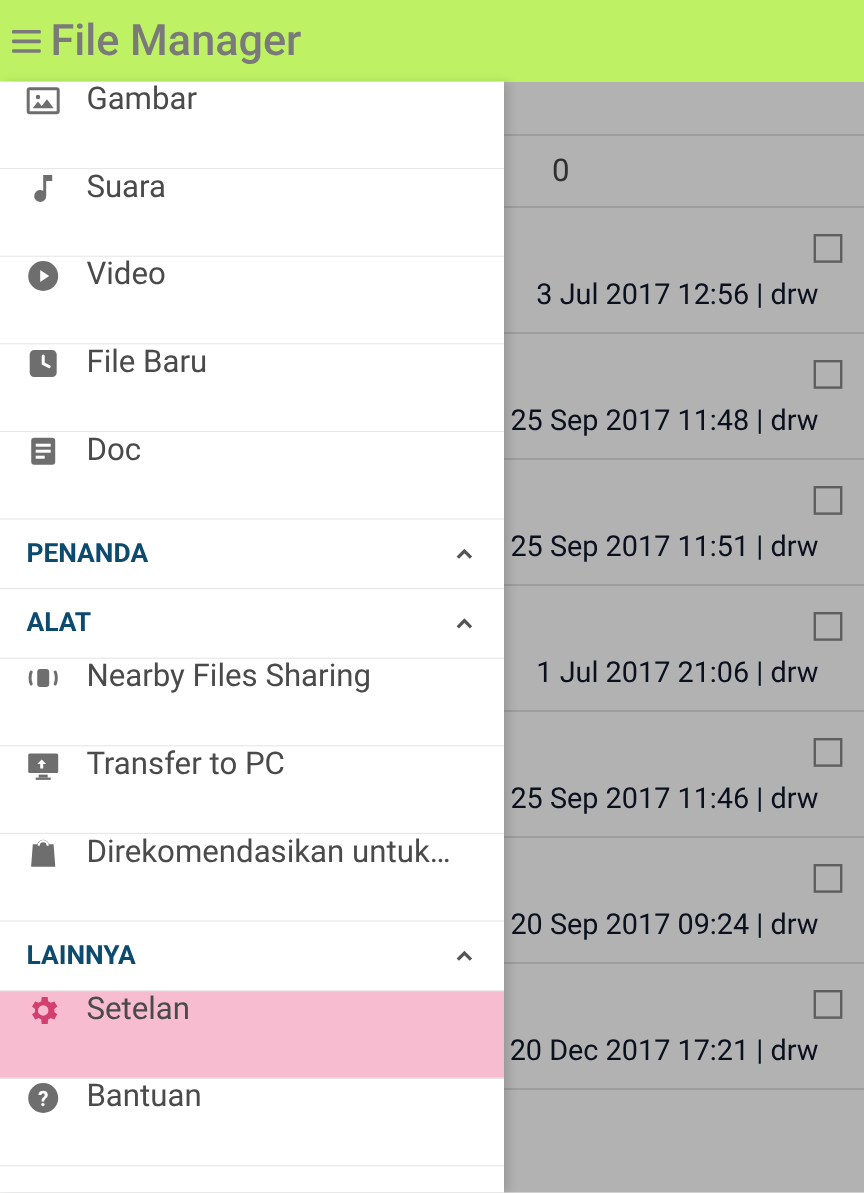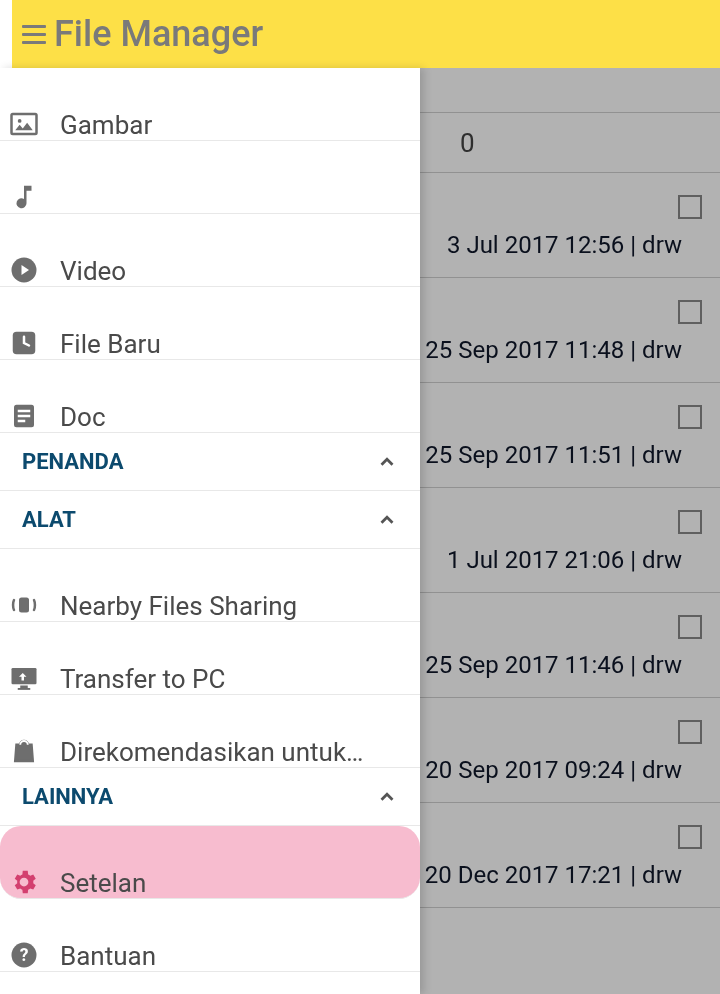--- a/index.html
+++ b/index.html
@@ -1,40 +1,40 @@
 <!DOCTYPE html>
 <html><head>
 <meta charset="utf-8">
 <style>
   * { box-sizing: border-box; margin: 0; padding: 0; }
   html, body { width: 720px; height: 994px; font-family: -apple-system, Roboto, Arial, sans-serif; overflow: hidden; background: #fff; }
   .app { position: relative; width: 720px; height: 994px; }
 
   
-  .header { height: 68px; display: flex; align-items: center; padding: 0 10px; background: #fde047; color: #7a7a7a; margin-left: 12px; }
+  .header { height: 68px; display: flex; align-items: center; padding: 0 10px; background: #bef264; color: #7a7a7a; }
   .hamburger { width: 24px; height: 24px; display: flex; flex-direction: column; justify-content: center; gap: 5px; margin-right: 8px; }
   .hamburger span { display:block; height:3px; background:#7a7a7a; border-radius:1px; }
   .header-title { font-size: 36px; font-weight: 500; color:#7a7a7a; }
 
   
   .bg { position:absolute; top:68px; left:0; right:0; bottom:0; background:#ffffff; }
   .bg-tabs { height:45px; display:flex; border-bottom:1px solid #d0d0d0; }
   .bg-tab { flex:1; display:flex; align-items:center; justify-content:center; font-size:24px; color:#555; }
   .bg-breadcrumb { height:60px; display:flex; align-items:center; padding-left:460px; font-size:26px; color:#444; border-bottom:1px solid #d0d0d0; }
   .bg-row { height:105px; border-bottom:1px solid #d0d0d0; display:flex; align-items:flex-end; justify-content:flex-end; padding:0 28px 18px 0; position:relative; }
   .bg-row-text { font-size:24px; color:#0f172a; margin-right:10px; }
   .bg-check { width:24px; height:24px; border:2px solid #888; position:absolute; right:18px; top:22px; }
 
   
   .scrim { position:absolute; top:68px; left:0; right:0; bottom:0; background:rgba(0,0,0,0.30); }
 
   
   .drawer { position:absolute; top:68px; left:0; width:420px; bottom:0; background:#fff; box-shadow: 4px 0 8px rgba(0,0,0,0.15); overflow:hidden; }
-  .menu-item { height:73px; display:flex; align-items:flex-end; padding:0 8px; border-bottom:1px solid #e8e8e8; font-size:26px; color:#4a4a4a; cursor:pointer; }
-  .menu-item.selected { background:#f7bccf;border-radius:21px; }
+  .menu-item { height:73px; display:flex; align-items:flex-start; padding:0 20px; border-bottom:1px solid #e8e8e8; font-size:26px; color:#4a4a4a; cursor:pointer; }
+  .menu-item.selected { background:#f7bccf; }
   .menu-item .icon { width:32px; height:32px; margin-right:20px; display:flex; align-items:center; justify-content:center; color:#6e6e6e; }
   .menu-item.selected .icon { color:#d33f6f; }
   .section-header { height:58px; display:flex; align-items:center; justify-content:space-between; padding:0 22px; font-size:22px; font-weight:700; color:#0c4a6e; border-bottom:1px solid #e8e8e8; cursor:pointer; }
   .chevron { width:22px; height:22px; }
   .chevron svg { width:22px; height:22px; }
 
   .menu-label { white-space:nowrap; overflow:hidden; text-overflow:ellipsis; flex:1; }
 </style>
 </head>
 <body>
@@ -99,20 +99,21 @@
       </span>
       <span class="menu-label">Gambar</span>
     </div>
 
     <div class="menu-item">
       <span class="icon">
         <svg viewBox="0 0 24 24" width="30" height="30" fill="currentColor">
             <path d="M12 3v10.55A4 4 0 1 0 14 17V7h4V3h-6z"></path>
           </svg>
       </span>
+      <span class="menu-label">Suara</span>
     </div>
 
     <div class="menu-item">
       <span class="icon">
         <svg viewBox="0 0 24 24" width="30" height="30" fill="currentColor">
             <circle cx="12" cy="12" r="10"></circle>
             <path d="M10 8l6 4-6 4V8z" fill="#fff"></path>
           </svg>
       </span>
       <span class="menu-label">Video</span>

